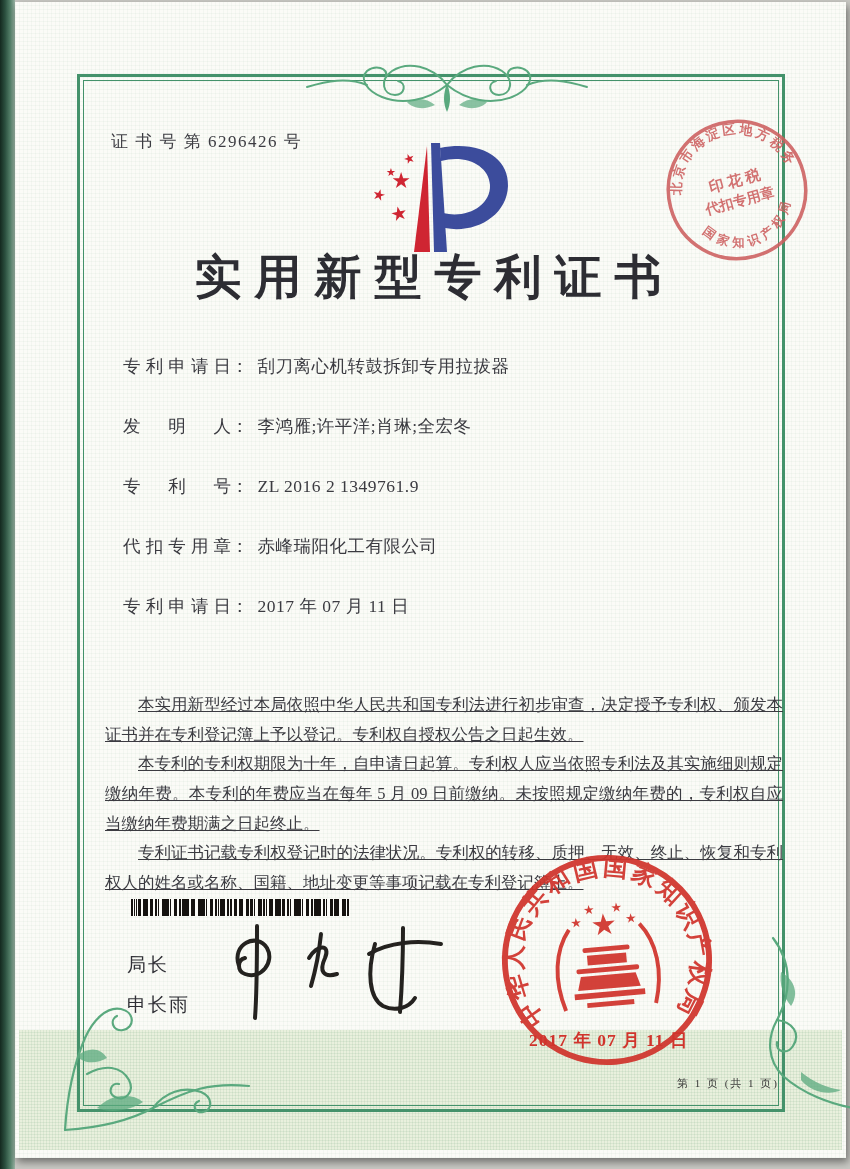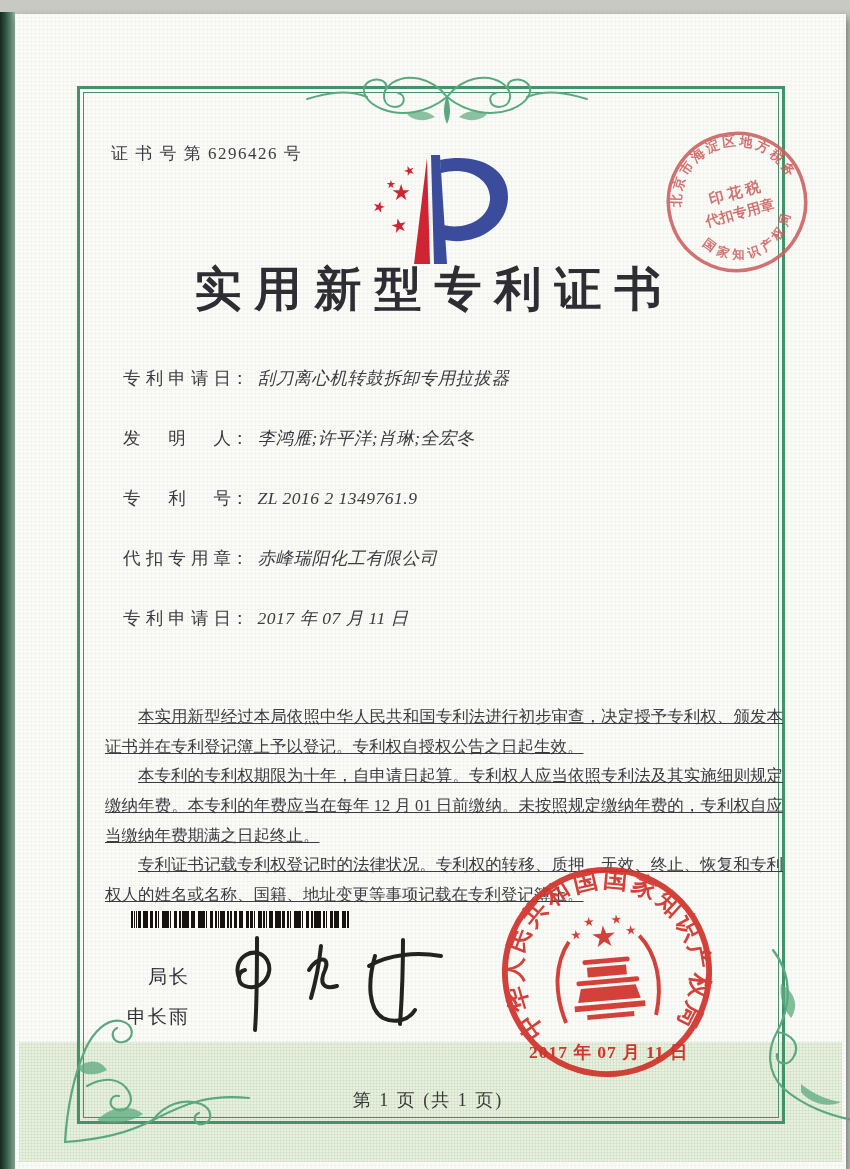--- a/index.html
+++ b/index.html
@@ -1,21 +1,21 @@
 <!DOCTYPE html>
 <html style="--green: #44926b; --orn_green: #5aa97e; --red: #d0342c; --stamp_red: #cd5f5f; --logo_blue: #3c4c9c; --logo_red: #cf2532; --ink: #3b3b41;"><head>
 <meta charset="utf-8">
 <style>
   html,body{margin:0;padding:0;}
   body{
     width:850px;height:1169px;position:relative;overflow:hidden;
     background:#c9c9c4;
     font-family:"Liberation Serif","DejaVu Serif",serif;
   }
-  .stage{position:absolute;inset:0;margin-top:12px;}
+  .stage{position:absolute;inset:0;}
   .book-spine{
     position:absolute;left:0;top:0;width:15px;height:1169px;
     background:linear-gradient(90deg,#14291f 0%,#2c5140 35%,#57836c 70%,#9ab3a4 100%);
   }
   .page{
     position:absolute;left:15px;top:2px;width:831px;height:1156px;
     background:#fbfbf7;
     box-shadow:2px 4px 8px rgba(0,0,0,.45);
   }
   .page::before{ 
@@ -46,45 +46,45 @@
   .tax-stamp{position:absolute;left:634px;top:100px;transform:rotate(-15deg);opacity:.88;}
   .title{
     position:absolute;left:62px;top:244px;width:702px;margin:0;
     text-align:center;font-size:47px;font-weight:bold;color:#2d2d33;
     letter-spacing:13px;text-indent:13px;
   }
   .fields{position:absolute;left:108px;top:352px;width:600px;}
   .row{height:33px;margin-bottom:27px;font-size:17.5px;color:#3b3b41;white-space:nowrap;}
   .row .lbl{display:inline-block;width:108px;text-align:justify;text-align-last:justify;vertical-align:top;}
   .row .colon{margin-right:9px;}
-  .row .val{letter-spacing:.5px;font-style:italic;}
+  .row .val{letter-spacing:.5px;}
   .body-text{
     position:absolute;left:90px;top:688px;width:678px;
     font-size:16.5px;line-height:1.8;color:#3b3b41;text-align:justify;
   }
   .body-text p{margin:0;text-indent:2em;text-decoration:underline;}
   .barcode{
     position:absolute;left:116px;top:897px;width:219px;height:17px;
     background:
       repeating-linear-gradient(90deg,#15120f 0 2px,transparent 2px 3px,#15120f 3px 4px,transparent 4px 7px,#15120f 7px 10px,transparent 10px 12px),
       repeating-linear-gradient(90deg,transparent 0 5px,#15120f 5px 6px,transparent 6px 13px,#15120f 13px 17px,transparent 17px 19px);
     background-color:#fbfbf7;
   }
-  .signer{position:absolute;left:112px;top:950px;font-size:19px;color:#2f2f35;text-align:right;}
+  .signer{position:absolute;left:112px;top:950px;font-size:19px;color:#2f2f35;}
   .signer .signer-title{margin-bottom:14px;letter-spacing:2px;}
   .signer .signer-name{letter-spacing:2px;}
   .signature{position:absolute;left:198px;top:912px;}
   .seal{position:absolute;left:484px;top:850px;transform:rotate(-5deg);opacity:.93;}
   .red-date{
     position:absolute;left:514px;top:1026px;
     font-size:17.5px;font-weight:600;color:var(--red);letter-spacing:1px;
   }
   .footer{
-    position:absolute;left:62px;top:1074px;width:702px;text-align:center;
-    font-size:18px;color:#3a3a3a;letter-spacing:2px;
+    position:absolute;left:62px;top:1074px;width:702px;text-align:right;
+    font-size:11px;color:#3a3a3a;letter-spacing:2px;
   }
   .orn{position:absolute;}
   .orn-top{left:286px;top:55px;}
   .orn-bl{left:38px;top:978px;}
   .orn-br{left:752px;top:930px;transform:scaleX(-1);}
   svg text{font-family:"Liberation Serif","DejaVu Serif",serif;}
 </style>
 </head>
 <body>
 
@@ -175,21 +175,21 @@
       <div class="row">
         <span class="lbl">代扣专用章</span><span class="colon">：</span><span class="val">赤峰瑞阳化工有限公司</span>
       </div>
       <div class="row">
         <span class="lbl">专利申请日</span><span class="colon">：</span><span class="val">2017 年 07 月 11 日</span>
       </div>
     </div>
 
     <div class="body-text">
       <p>本实用新型经过本局依照中华人民共和国专利法进行初步审查，决定授予专利权、颁发本证书并在专利登记簿上予以登记。专利权自授权公告之日起生效。</p>
-      <p>本专利的专利权期限为十年，自申请日起算。专利权人应当依照专利法及其实施细则规定缴纳年费。本专利的年费应当在每年 12 月 01 日前缴纳。未按照规定缴纳年费的，专利权自应当缴纳年费期满之日起终止。</p>
+      <p>本专利的专利权期限为十年，自申请日起算。专利权人应当依照专利法及其实施细则规定缴纳年费。本专利的年费应当在每年 5 月 09 日前缴纳。未按照规定缴纳年费的，专利权自应当缴纳年费期满之日起终止。</p>
       <p>专利证书记载专利权登记时的法律状况。专利权的转移、质押、无效、终止、恢复和专利权人的姓名或名称、国籍、地址变更等事项记载在专利登记簿上。</p>
     </div>
 
     <div class="barcode"></div>
 
     <div class="signer">
       <div class="signer-title">局长</div>
       <div class="signer-name">申长雨</div>
     </div>
 

